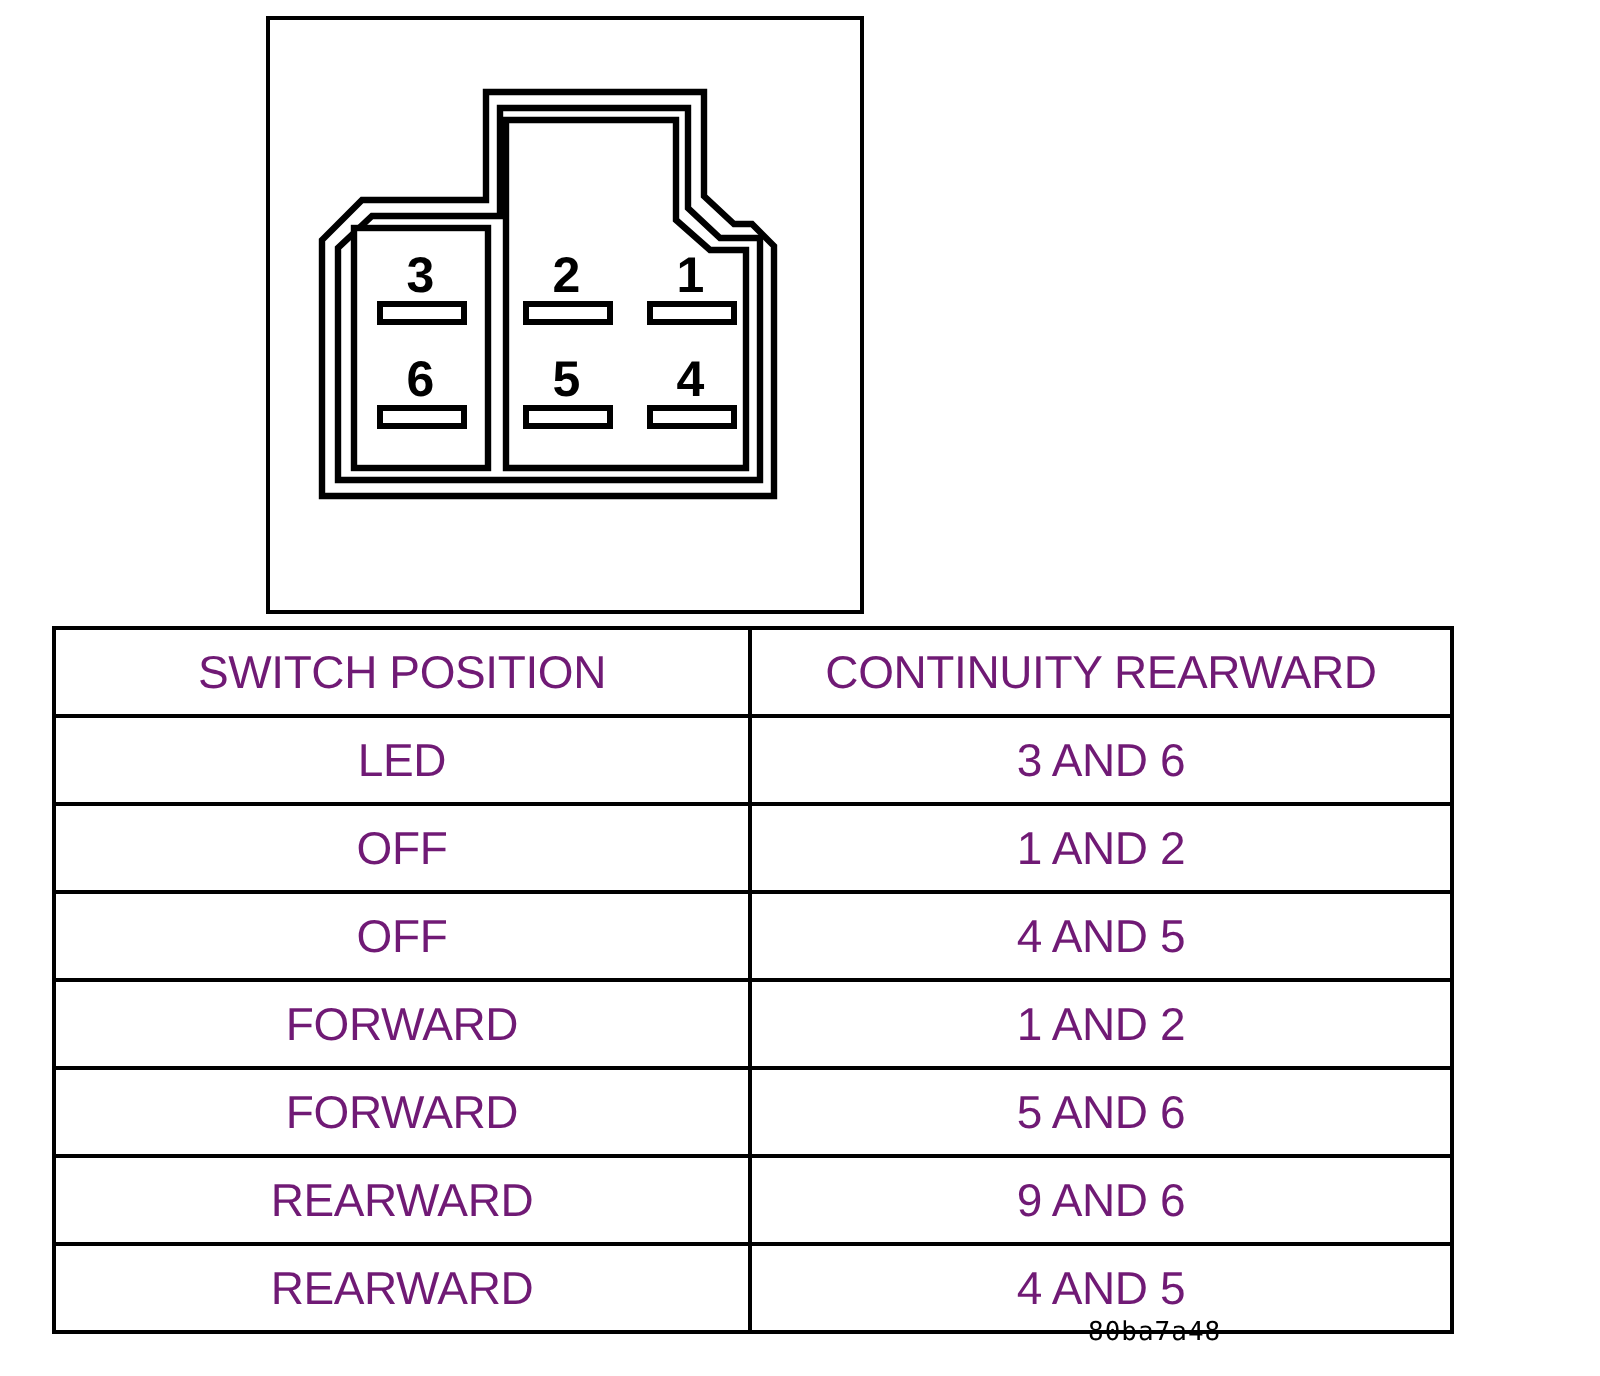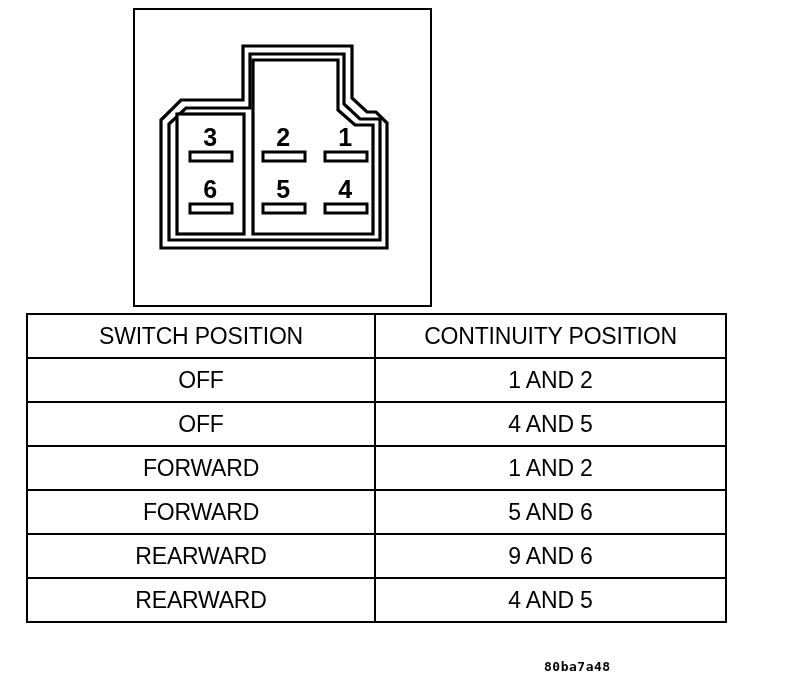--- a/index.html
+++ b/index.html
@@ -58,38 +58,38 @@
   #continuity-table th {
     border: 2px solid #000;
     text-align: center;
     vertical-align: middle;
     height: 42px;
     padding: 0;
     font-size: 23px;
     font-weight: normal;
     font-family: "Liberation Sans", sans-serif;
     letter-spacing: -0.2px;
-    color: #000000;
+    color: #701a75;
     background: #ffffff;
   }
   #continuity-table th {
     font-weight: normal;
     font-size: 23px;
   }
   .col-switch { width: 348px; }
   .col-continuity { width: 351px; }
 
   
   #figure-code {
     position: absolute;
     left: 544px;
     top: 659px;
     font-family: "DejaVu Sans Mono", monospace;
     font-size: 13px;
-    font-weight: bold;
+    font-weight: normal;
     letter-spacing: 0.5px;
     color: #000;
     white-space: nowrap;
   }
 </style>
 </head>
 <body>
 
 <div id="connector-panel">
   <svg id="connector-svg" viewBox="0 0 299 299" xmlns="http://www.w3.org/2000/svg">
@@ -151,24 +151,28 @@
 </div>
 
 <table id="continuity-table">
   <colgroup>
     <col class="col-switch">
     <col class="col-continuity">
   </colgroup>
   <thead>
     <tr>
       <th>SWITCH POSITION</th>
-      <th>CONTINUITY POSITION</th>
+      <th>CONTINUITY REARWARD</th>
     </tr>
   </thead>
   <tbody>
+    <tr>
+      <td>LED</td>
+      <td>3 AND 6</td>
+    </tr>
     <tr>
       <td>OFF</td>
       <td>1 AND 2</td>
     </tr>
     <tr>
       <td>OFF</td>
       <td>4 AND 5</td>
     </tr>
     <tr>
       <td>FORWARD</td>

